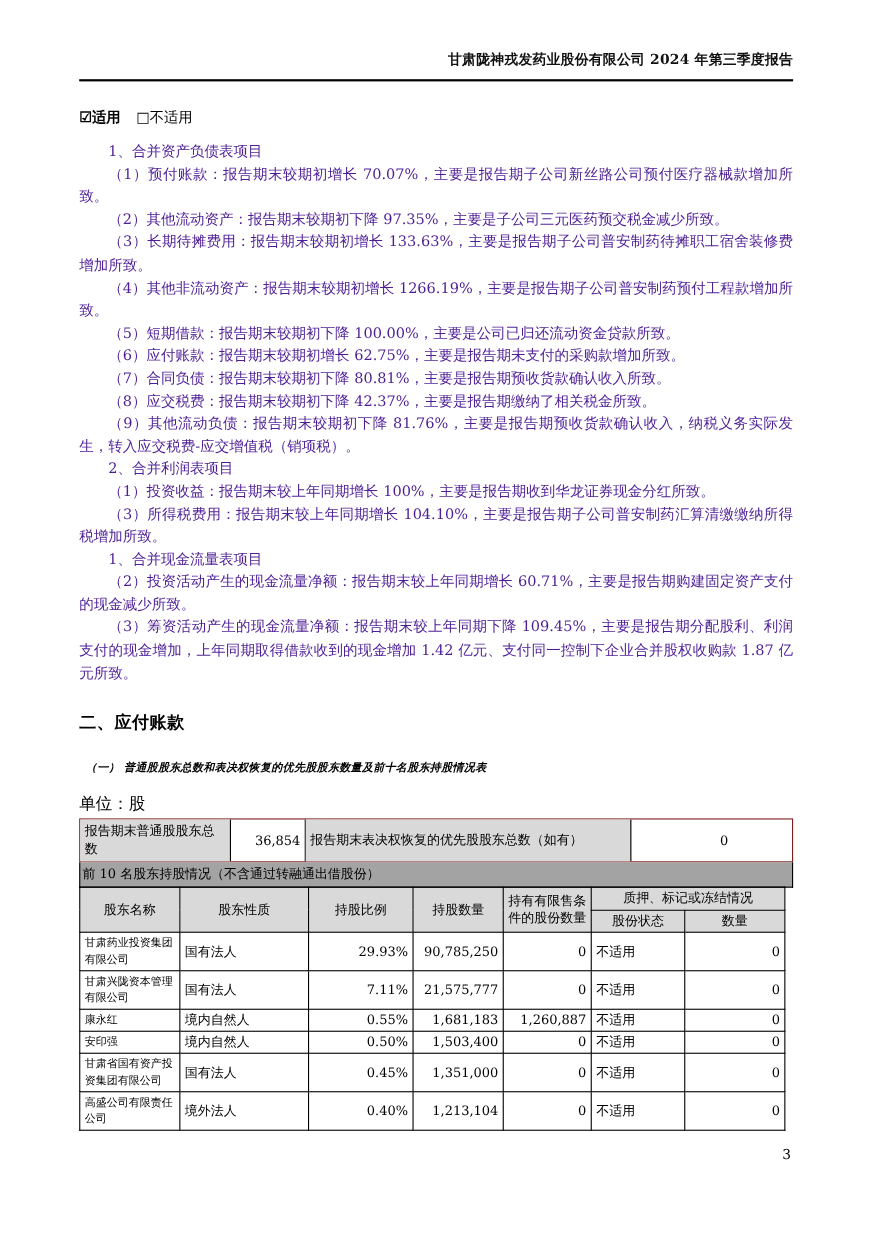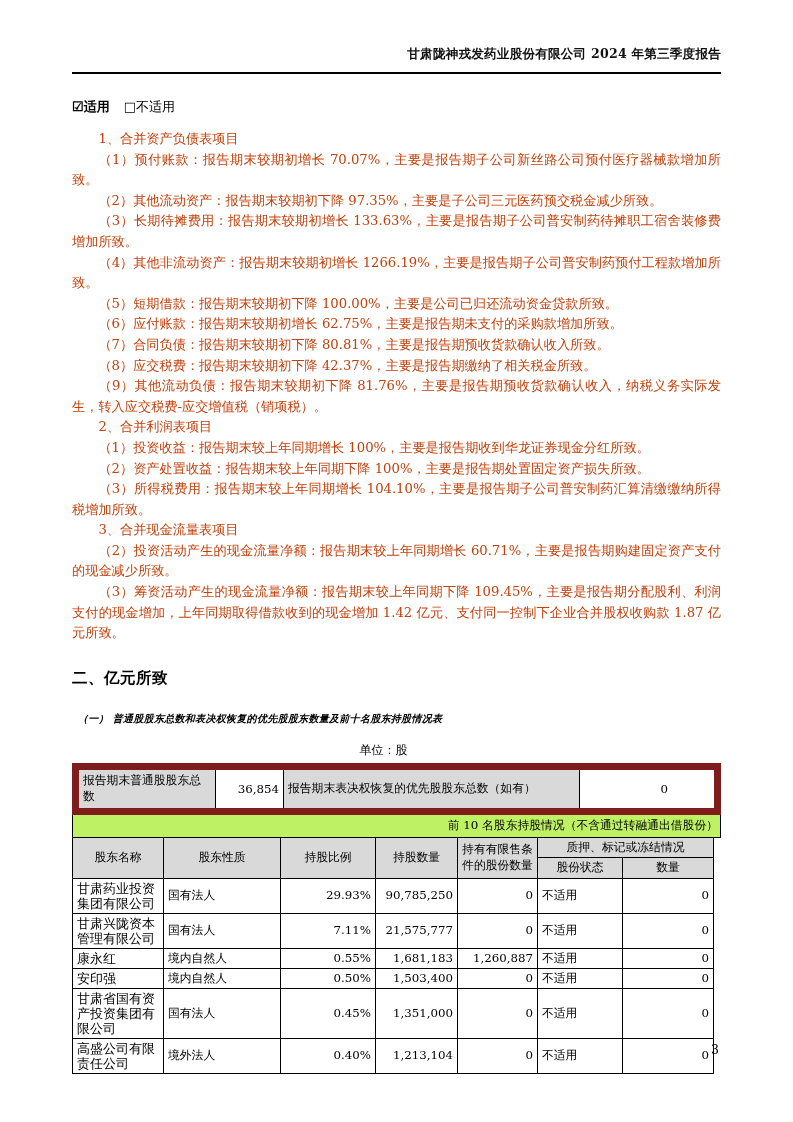--- a/index.html
+++ b/index.html
@@ -13,46 +13,46 @@
   .doc-header{text-align:right;font-size:12.6px;letter-spacing:.2px;color:#111;font-weight:bold;}
   .doc-header-rule{border:none;border-top:2px solid #000;margin:9px 0 0 0;}
   
   .h-sec3{font-size:15px;font-weight:bold;margin:30px 0 0 0;letter-spacing:.5px;}
   .applicable-line{font-size:13px;margin:24px 0 0 0;}
   .applicable-line .chk{margin-right:10px;font-weight:bold;}
   
   .paras{margin-top:13px;}
   .paras p{
     margin:0;font-size:13.2px;line-height:20.6px;
-    text-indent:2em;text-align:justify;color:#c2410c;
+    text-indent:2em;text-align:justify;color:#4c1d95;
   }
   .h-sec2{font-size:15.5px;font-weight:bold;margin:24px 0 0 0;letter-spacing:.5px;}
   .h-sub1{font-size:10px;font-weight:bold;margin:23px 0 0 6px;letter-spacing:.3px;font-style:italic;}
-  .unit-line{font-size:12px;text-align:center;margin:16px 26px 4px 0;}
+  .unit-line{font-size:15px;text-align:left;margin:16px 26px 4px 0;}
   
   .tbl-wrap{margin-top:2px;font-size:11.8px;}
-  .row1{display:flex;border:7px solid #7f1d1d;}
+  .row1{display:flex;border:1px solid #7f1d1d;}
   .row1 .c{border-right:1px solid #000;padding:3px 4px;box-sizing:border-box;display:flex;align-items:center;}
   .row1 .c:last-child{border-right:none;}
   .row1 .lbl{background:#d9d9d9;}
   .row1 .val{justify-content:flex-end;}
   .grouphead{
-    border:1px solid #000;border-top:none;background:#bef264;
-    text-align:right;padding:3px 2px;box-sizing:border-box;
+    border:1px solid #000;border-top:none;background:#a3a3a3;
+    text-align:left;padding:3px 2px;box-sizing:border-box;
   }
   table.main{border-collapse:collapse;width:641px;table-layout:fixed;margin-top:-1px;}
   table.main th,table.main td{
     border:1px solid #000;padding:2px 4px;vertical-align:middle;
     font-weight:normal;overflow:hidden;
   }
   table.main thead th{background:#d9d9d9;text-align:center;line-height:15.5px;}
   table.main tbody td{line-height:15px;}
   .ta-r{text-align:right;}
   .ta-l{text-align:left;}
-  .name-cell{font-size:13px;}
+  .name-cell{font-size:10px;}
   .page-num{position:absolute;right:74px;top:1042px;font-size:12.5px;}
 </style>
 </head>
 <body>
 
 <div class="page">
 
   <div class="doc-header">甘肃陇神戎发药业股份有限公司 2024 年第三季度报告</div>
   <hr class="doc-header-rule">
 
@@ -68,28 +68,27 @@
     <p>（2）其他流动资产：报告期末较期初下降 97.35%，主要是子公司三元医药预交税金减少所致。</p>
     <p>（3）长期待摊费用：报告期末较期初增长 133.63%，主要是报告期子公司普安制药待摊职工宿舍装修费增加所致。</p>
     <p>（4）其他非流动资产：报告期末较期初增长 1266.19%，主要是报告期子公司普安制药预付工程款增加所致。</p>
     <p>（5）短期借款：报告期末较期初下降 100.00%，主要是公司已归还流动资金贷款所致。</p>
     <p>（6）应付账款：报告期末较期初增长 62.75%，主要是报告期未支付的采购款增加所致。</p>
     <p>（7）合同负债：报告期末较期初下降 80.81%，主要是报告期预收货款确认收入所致。</p>
     <p>（8）应交税费：报告期末较期初下降 42.37%，主要是报告期缴纳了相关税金所致。</p>
     <p>（9）其他流动负债：报告期末较期初下降 81.76%，主要是报告期预收货款确认收入，纳税义务实际发生，转入应交税费-应交增值税（销项税）。</p>
     <p>2、合并利润表项目</p>
     <p>（1）投资收益：报告期末较上年同期增长 100%，主要是报告期收到华龙证券现金分红所致。</p>
-    <p>（2）资产处置收益：报告期末较上年同期下降 100%，主要是报告期处置固定资产损失所致。</p>
     <p>（3）所得税费用：报告期末较上年同期增长 104.10%，主要是报告期子公司普安制药汇算清缴缴纳所得税增加所致。</p>
-    <p>3、合并现金流量表项目</p>
+    <p>1、合并现金流量表项目</p>
     <p>（2）投资活动产生的现金流量净额：报告期末较上年同期增长 60.71%，主要是报告期购建固定资产支付的现金减少所致。</p>
     <p>（3）筹资活动产生的现金流量净额：报告期末较上年同期下降 109.45%，主要是报告期分配股利、利润支付的现金增加，上年同期取得借款收到的现金增加 1.42 亿元、支付同一控制下企业合并股权收购款 1.87 亿元所致。</p>
   </div>
 
-  <div class="h-sec2">二、亿元所致</div>
+  <div class="h-sec2">二、应付账款</div>
   <div class="h-sub1">（一）  普通股股东总数和表决权恢复的优先股股东数量及前十名股东持股情况表</div>
   <div class="unit-line">单位：股</div>
 
   <div class="tbl-wrap">
 
     <div class="row1">
       <div class="c lbl" style="width:137px">报告期末普通股股东总数</div>
       <div class="c val" style="width:68px">36,854</div>
       <div class="c lbl" style="width:296px">报告期末表决权恢复的优先股股东总数（如有）</div>
       <div class="c val" style="width:92px">0</div>

